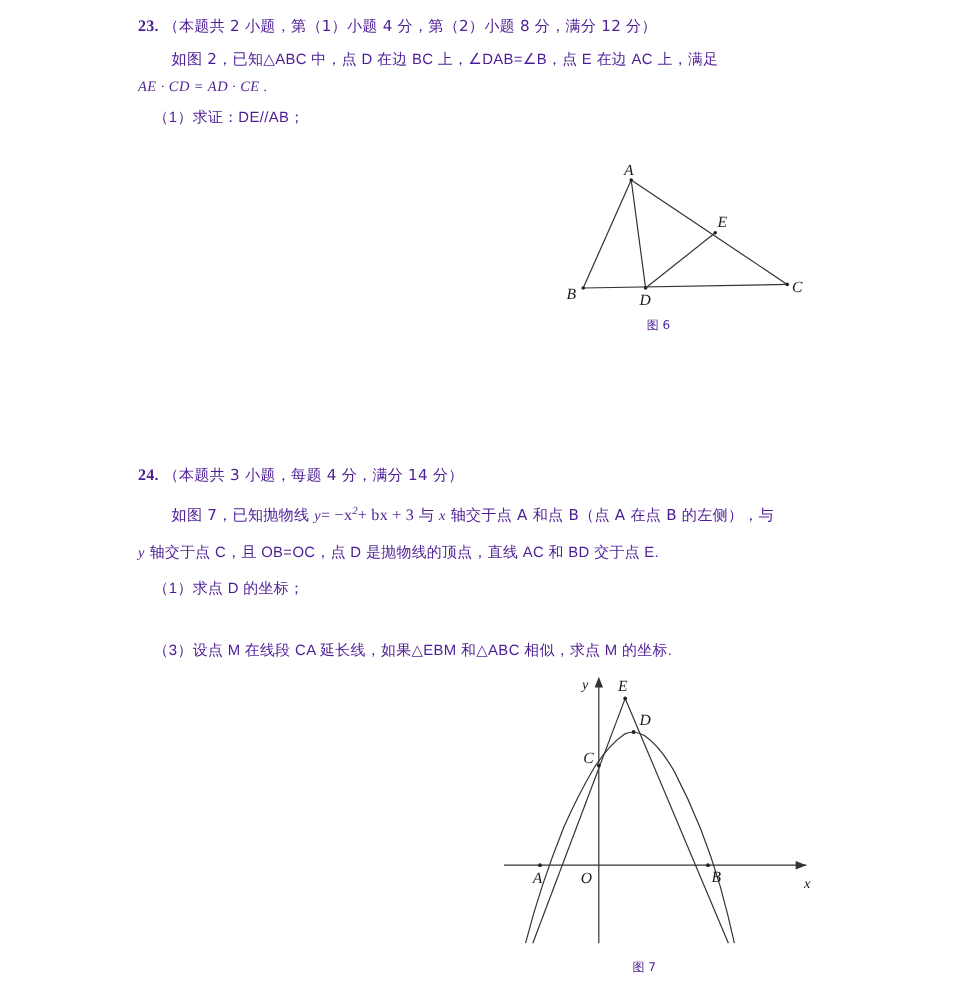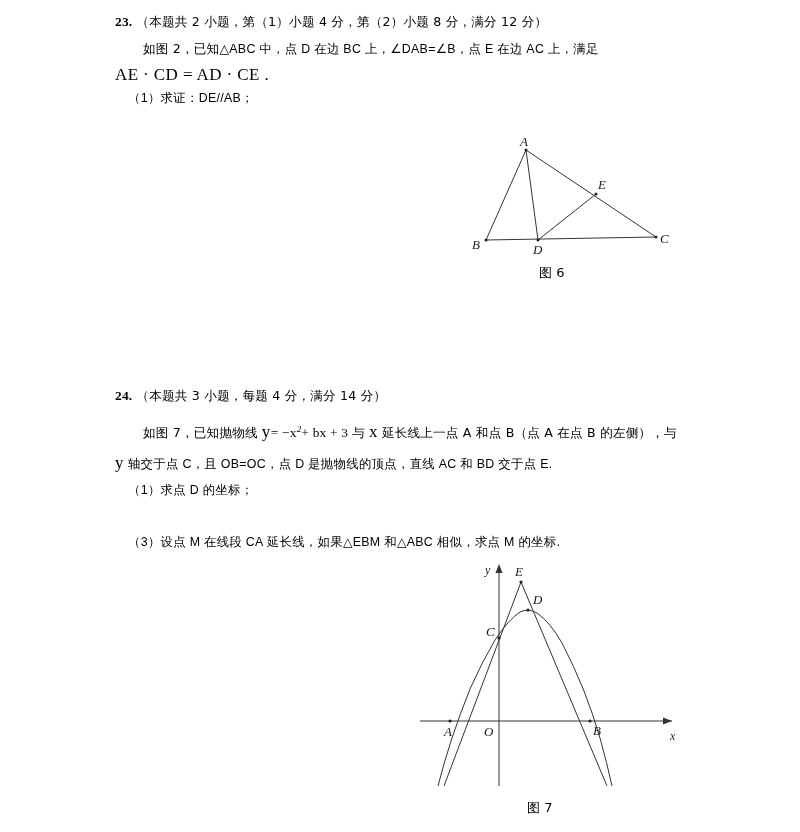--- a/index.html
+++ b/index.html
@@ -6,21 +6,21 @@
     margin: 0;
     padding: 0;
     background: #ffffff;
   }
   #page {
     position: relative;
     width: 698px;
     height: 832px;
     background: #ffffff;
     font-family: "Liberation Serif", "DejaVu Serif", serif;
-    color: #000000;
+    color: #4c1d95;
     overflow: hidden;
   }
 
   
   .line {
     position: absolute;
     font-size: 13.2px;
     line-height: 1.5;
     white-space: nowrap;
     letter-spacing: 0.2px;
@@ -36,40 +36,41 @@
   }
   .num {
     font-family: "Liberation Serif", "DejaVu Serif", serif;
     font-size: 13.4px;
   }
   .bold {
     font-weight: bold;
   }
   .mathit {
     font-family: "Liberation Serif", "DejaVu Serif", serif;
-    font-size: 17px;
+    font-style: italic;
+    font-size: 12px;
     letter-spacing: 0.4px;
   }
   .mathup {
     font-family: "Liberation Serif", "DejaVu Serif", serif;
     font-size: 13.4px;
   }
   sup.exp {
     font-size: 9px;
     vertical-align: super;
     font-style: italic;
     font-family: "Liberation Serif", "DejaVu Serif", serif;
   }
   .sp { display: inline-block; width: 4px; }
 
   
   .caption {
     position: absolute;
     font-family: "DejaVu Sans", "Liberation Sans", sans-serif;
-    font-size: 13px;
+    font-size: 10px;
     white-space: nowrap;
   }
 
   
   .figure {
     position: absolute;
   }
   .figure svg { display: block; }
   .lbl {
     font-family: "Liberation Serif", "DejaVu Serif", serif;
@@ -131,21 +132,21 @@
     </svg>
   </div>
 
   <div class="caption" style="left:539px; top:264px;">图 6</div>
 
   <div class="line" style="left:115px; top:386px;">
     <span class="num bold">24.</span><span class="sp"></span><span class="cn">（本题共 3 小题，每题 4 分，满分 14 分）</span>
   </div>
 
   <div class="line" style="left:143px; top:419px;">
-    <span class="cn">如图 7，已知抛物线</span><span class="sp"></span><span class="mathit">y</span><span class="mathup">= −x</span><sup class="exp">2</sup><span class="mathup">+ bx + 3</span><span class="sp"></span><span class="cn">与</span><span class="sp"></span><span class="mathit">x</span><span class="sp"></span><span class="cn">延长线上一点 A 和点 B（点 A 在点 B 的左侧），与</span>
+    <span class="cn">如图 7，已知抛物线</span><span class="sp"></span><span class="mathit">y</span><span class="mathup">= −x</span><sup class="exp">2</sup><span class="mathup">+ bx + 3</span><span class="sp"></span><span class="cn">与</span><span class="sp"></span><span class="mathit">x</span><span class="sp"></span><span class="cn">轴交于点 A 和点 B（点 A 在点 B 的左侧），与</span>
   </div>
 
   <div class="line" style="left:115px; top:450px;">
     <span class="mathit">y</span><span class="sp"></span><span class="lat">轴交于点 C，且 OB=OC，点 D 是抛物线的顶点，直线 AC 和 BD 交于点 E.</span>
   </div>
 
   <div class="line" style="left:128px; top:480px;">
     <span class="lat">（1）求点 D 的坐标；</span>
   </div>
 

